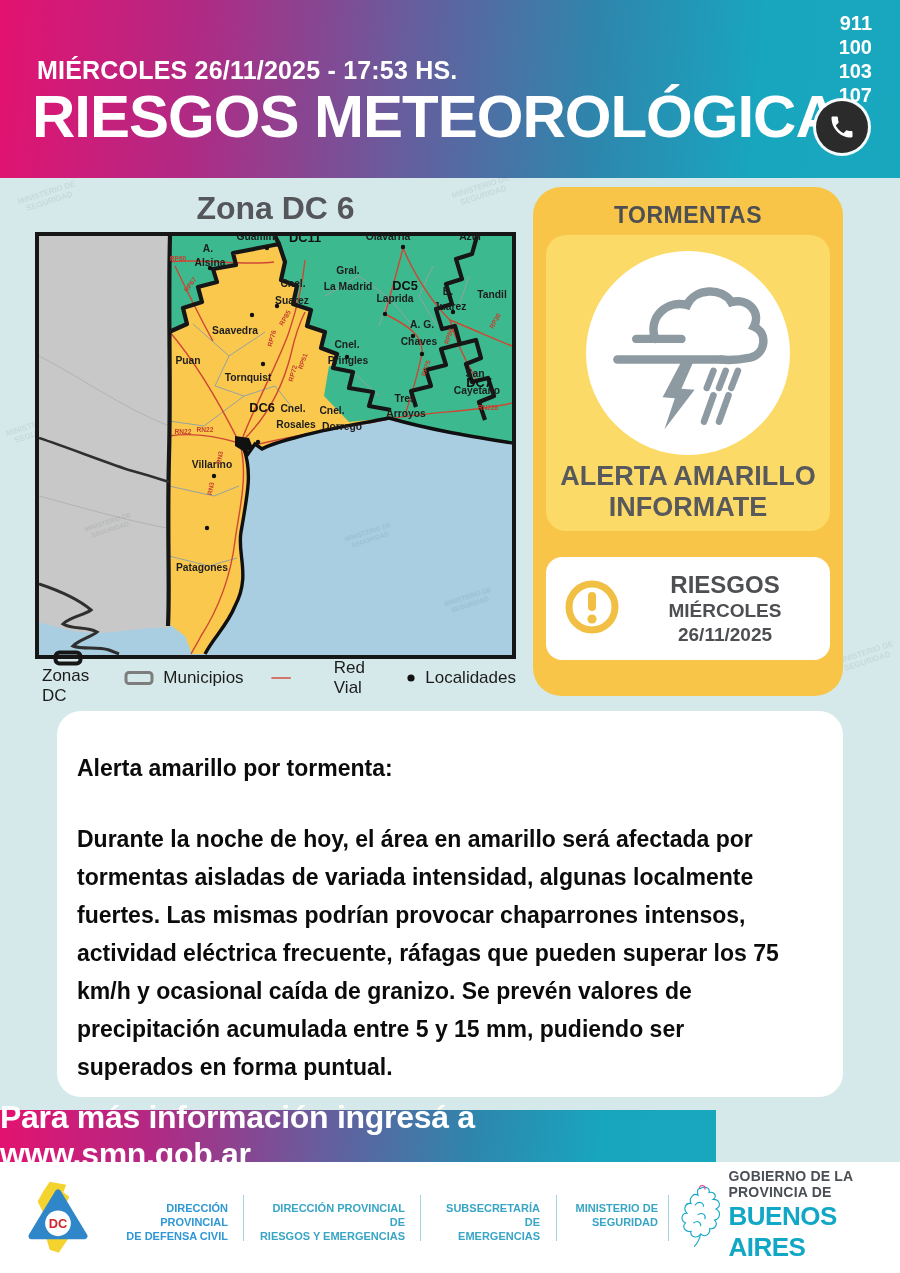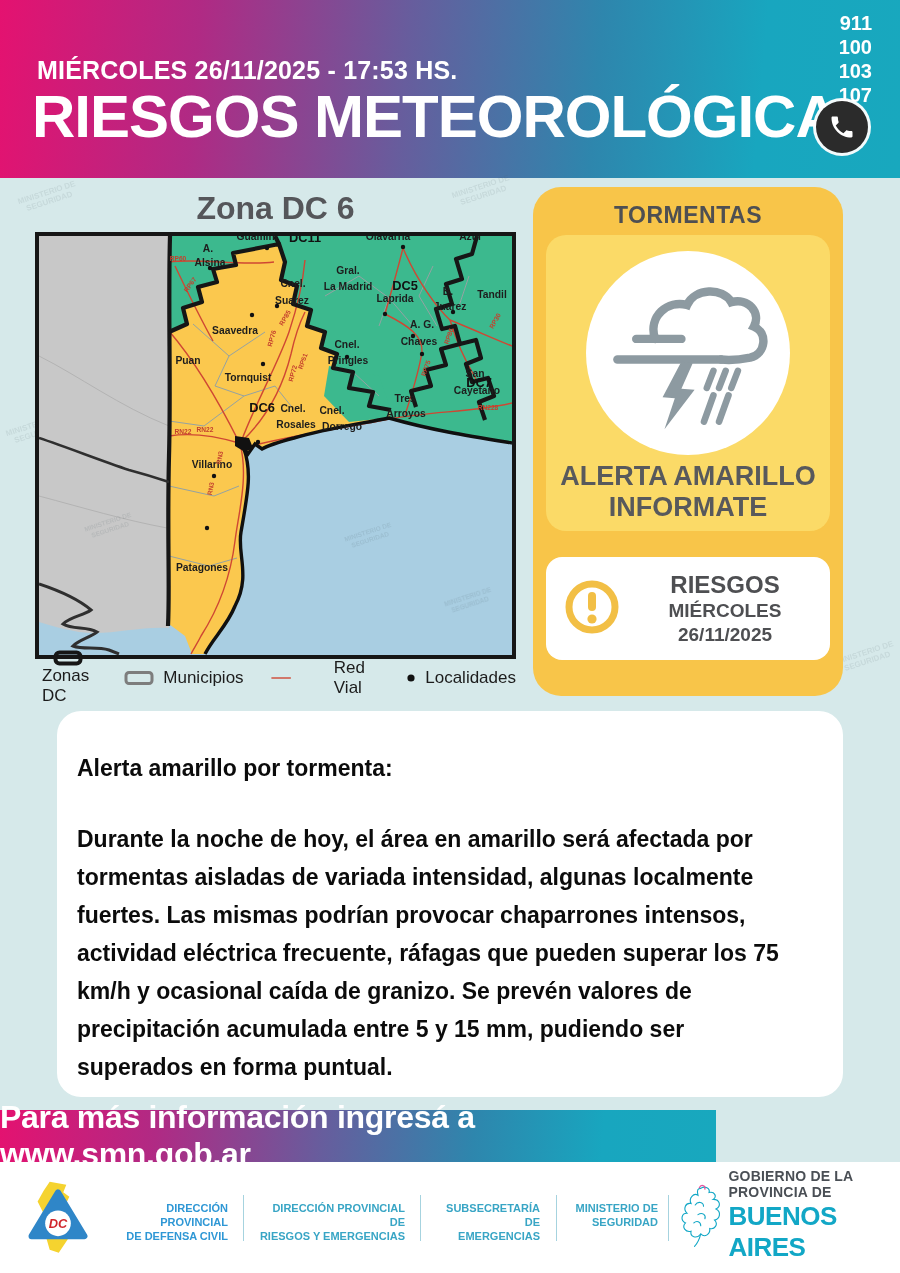--- a/index.html
+++ b/index.html
@@ -333,21 +333,21 @@
   <div class="abs desc-card">
     <div class="desc-head">Alerta amarillo por tormenta:</div>
     <div class="desc-body">Durante la noche de hoy, el área en amarillo será afectada por tormentas aisladas de variada intensidad, algunas localmente fuertes. Las mismas podrían provocar chaparrones intensos, actividad eléctrica frecuente, ráfagas que pueden superar los 75 km/h y ocasional caída de granizo. Se prevén valores de precipitación acumulada entre 5 y 15 mm, pudiendo ser superados en forma puntual.</div>
   </div>
 
   <div class="abs banner">
     <span class="banner-text">Para más información ingresá a www.smn.gob.ar</span>
   </div>
 
   <div class="abs footer">
-    <div class="abs" style="left:24px;top:8px;font-style:italic;">
+    <div class="abs" style="left:24px;top:8px;">
       <svg width="68" height="96" viewBox="0 0 90 100">
         <path d="M34,2 L56,6 L52,16 L60,22 L54,34 L62,48 L52,62 L58,78 L46,96 L34,92 L30,78 L22,60 L26,44 L18,28 L26,14 Z" fill="#F5D32F"></path>
         <path d="M45,16 L80,74 L10,74 Z" fill="#2F86C8" stroke="#2F86C8" stroke-width="8" stroke-linejoin="round"></path>
         <circle cx="45" cy="57" r="17" fill="#ffffff"></circle>
         <text x="45" y="63" text-anchor="middle" font-size="17" font-weight="bold" fill="#D0262C">DC</text>
       </svg>
     </div>
 
     <div class="abs org blue org-box" style="left:100px;width:128px;">
       <div>DIRECCIÓN PROVINCIAL</div>

